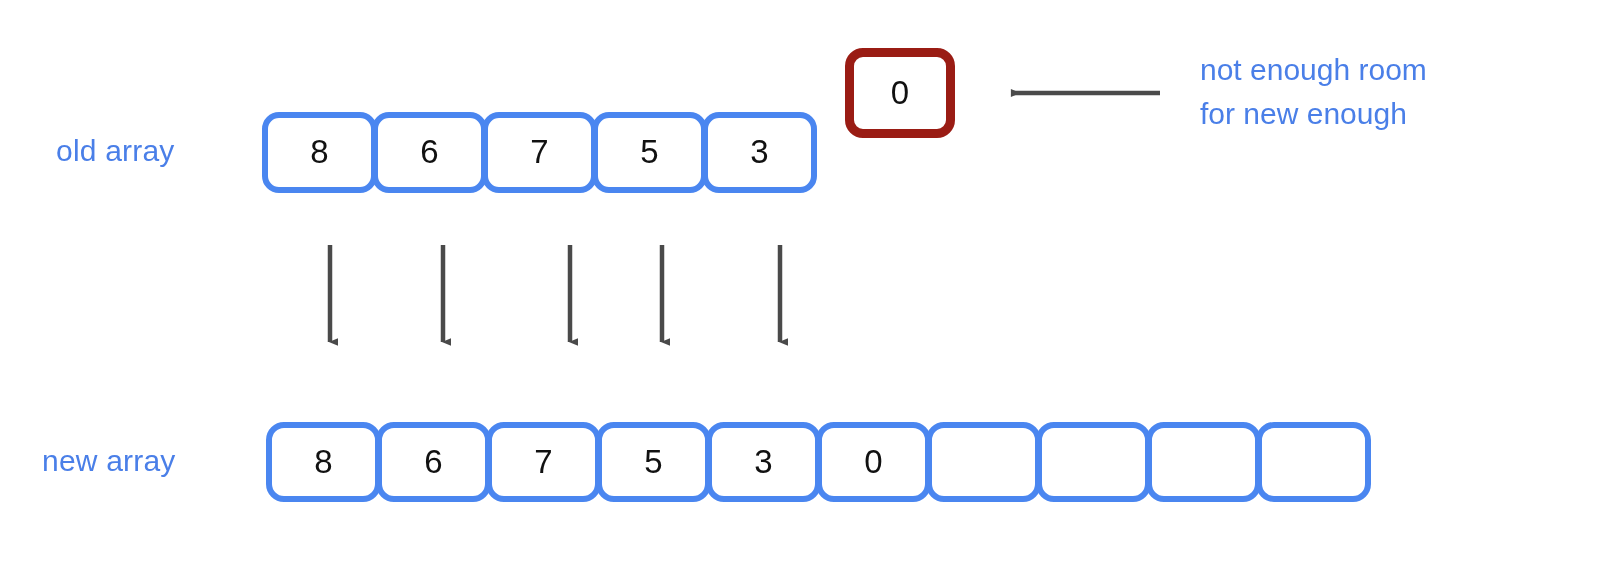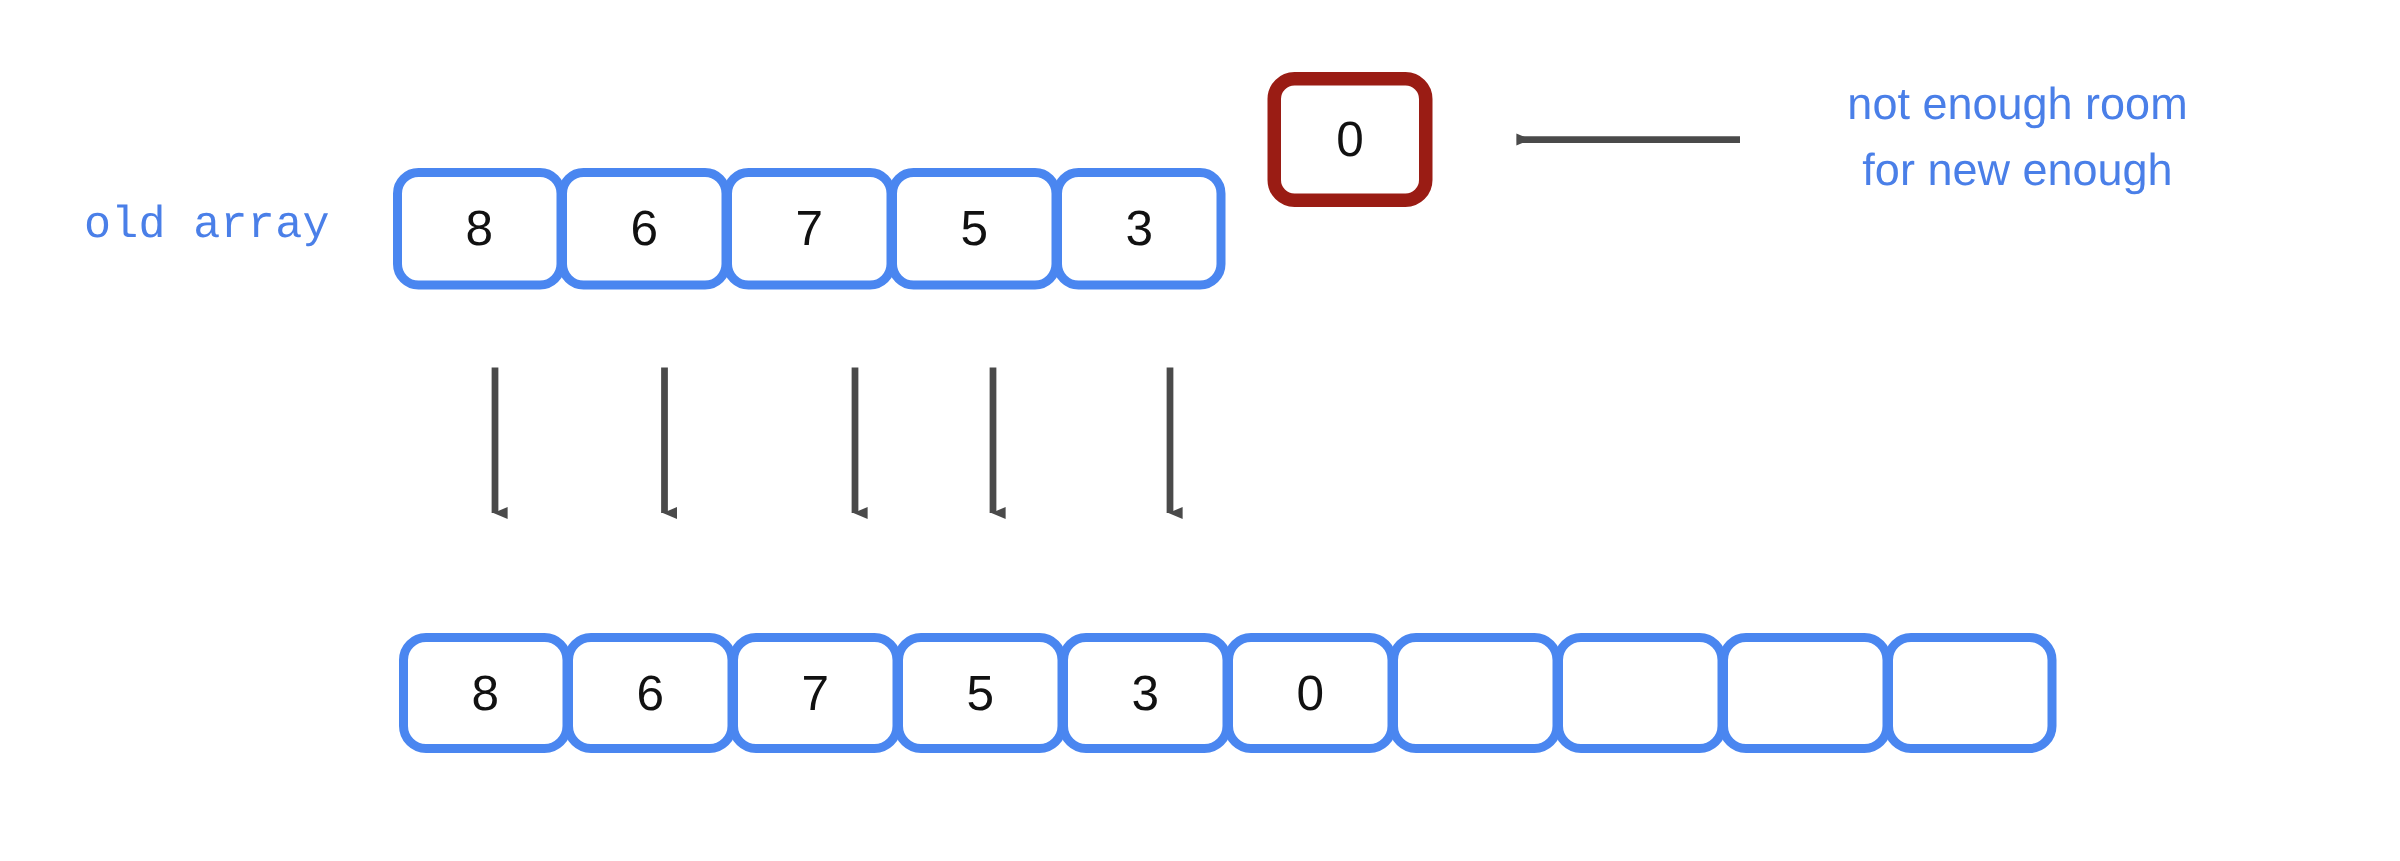--- a/index.html
+++ b/index.html
@@ -17,21 +17,21 @@
   #canvas {
     position: relative;
     width: 1600px;
     height: 574px;
     background: #ffffff;
   }
 
   
   .row-label {
     position: absolute;
-    font-family: Liberation Mono, monospace;
+    font-family: Liberation Sans, sans-serif;
     font-size: 30px;
     color: #4a7fe8;
     white-space: nowrap;
     letter-spacing: 0.2px;
   }
   #label-old-array {
     left: 56px;
     top: 134px;
   }
   #label-new-array {
@@ -111,21 +111,20 @@
     pointer-events: none;
     z-index: 3;
   }
 
   
   #callout-text {
     position: absolute;
     left: 1200px;
     top: 48px;
     width: 290px;
-    text-align: center;
     font-family: "Liberation Sans", sans-serif;
     font-size: 30px;
     line-height: 1.48;
     color: #4a7fe8;
   }
   .callout-line {
     display: block;
     white-space: nowrap;
   }
 </style>
@@ -151,20 +150,21 @@
     </div>
     <div class="cell">
       <span class="cell-value">3</span>
     </div>
   </div>
 
   <div id="overflow-cell">
     <span class="cell-value">0</span>
   </div>
 
+  <div class="row-label" id="label-new-array">new array</div>
 
   <div class="array-row" id="new-array-row">
     <div class="cell">
       <span class="cell-value">8</span>
     </div>
     <div class="cell">
       <span class="cell-value">6</span>
     </div>
     <div class="cell">
       <span class="cell-value">7</span>

